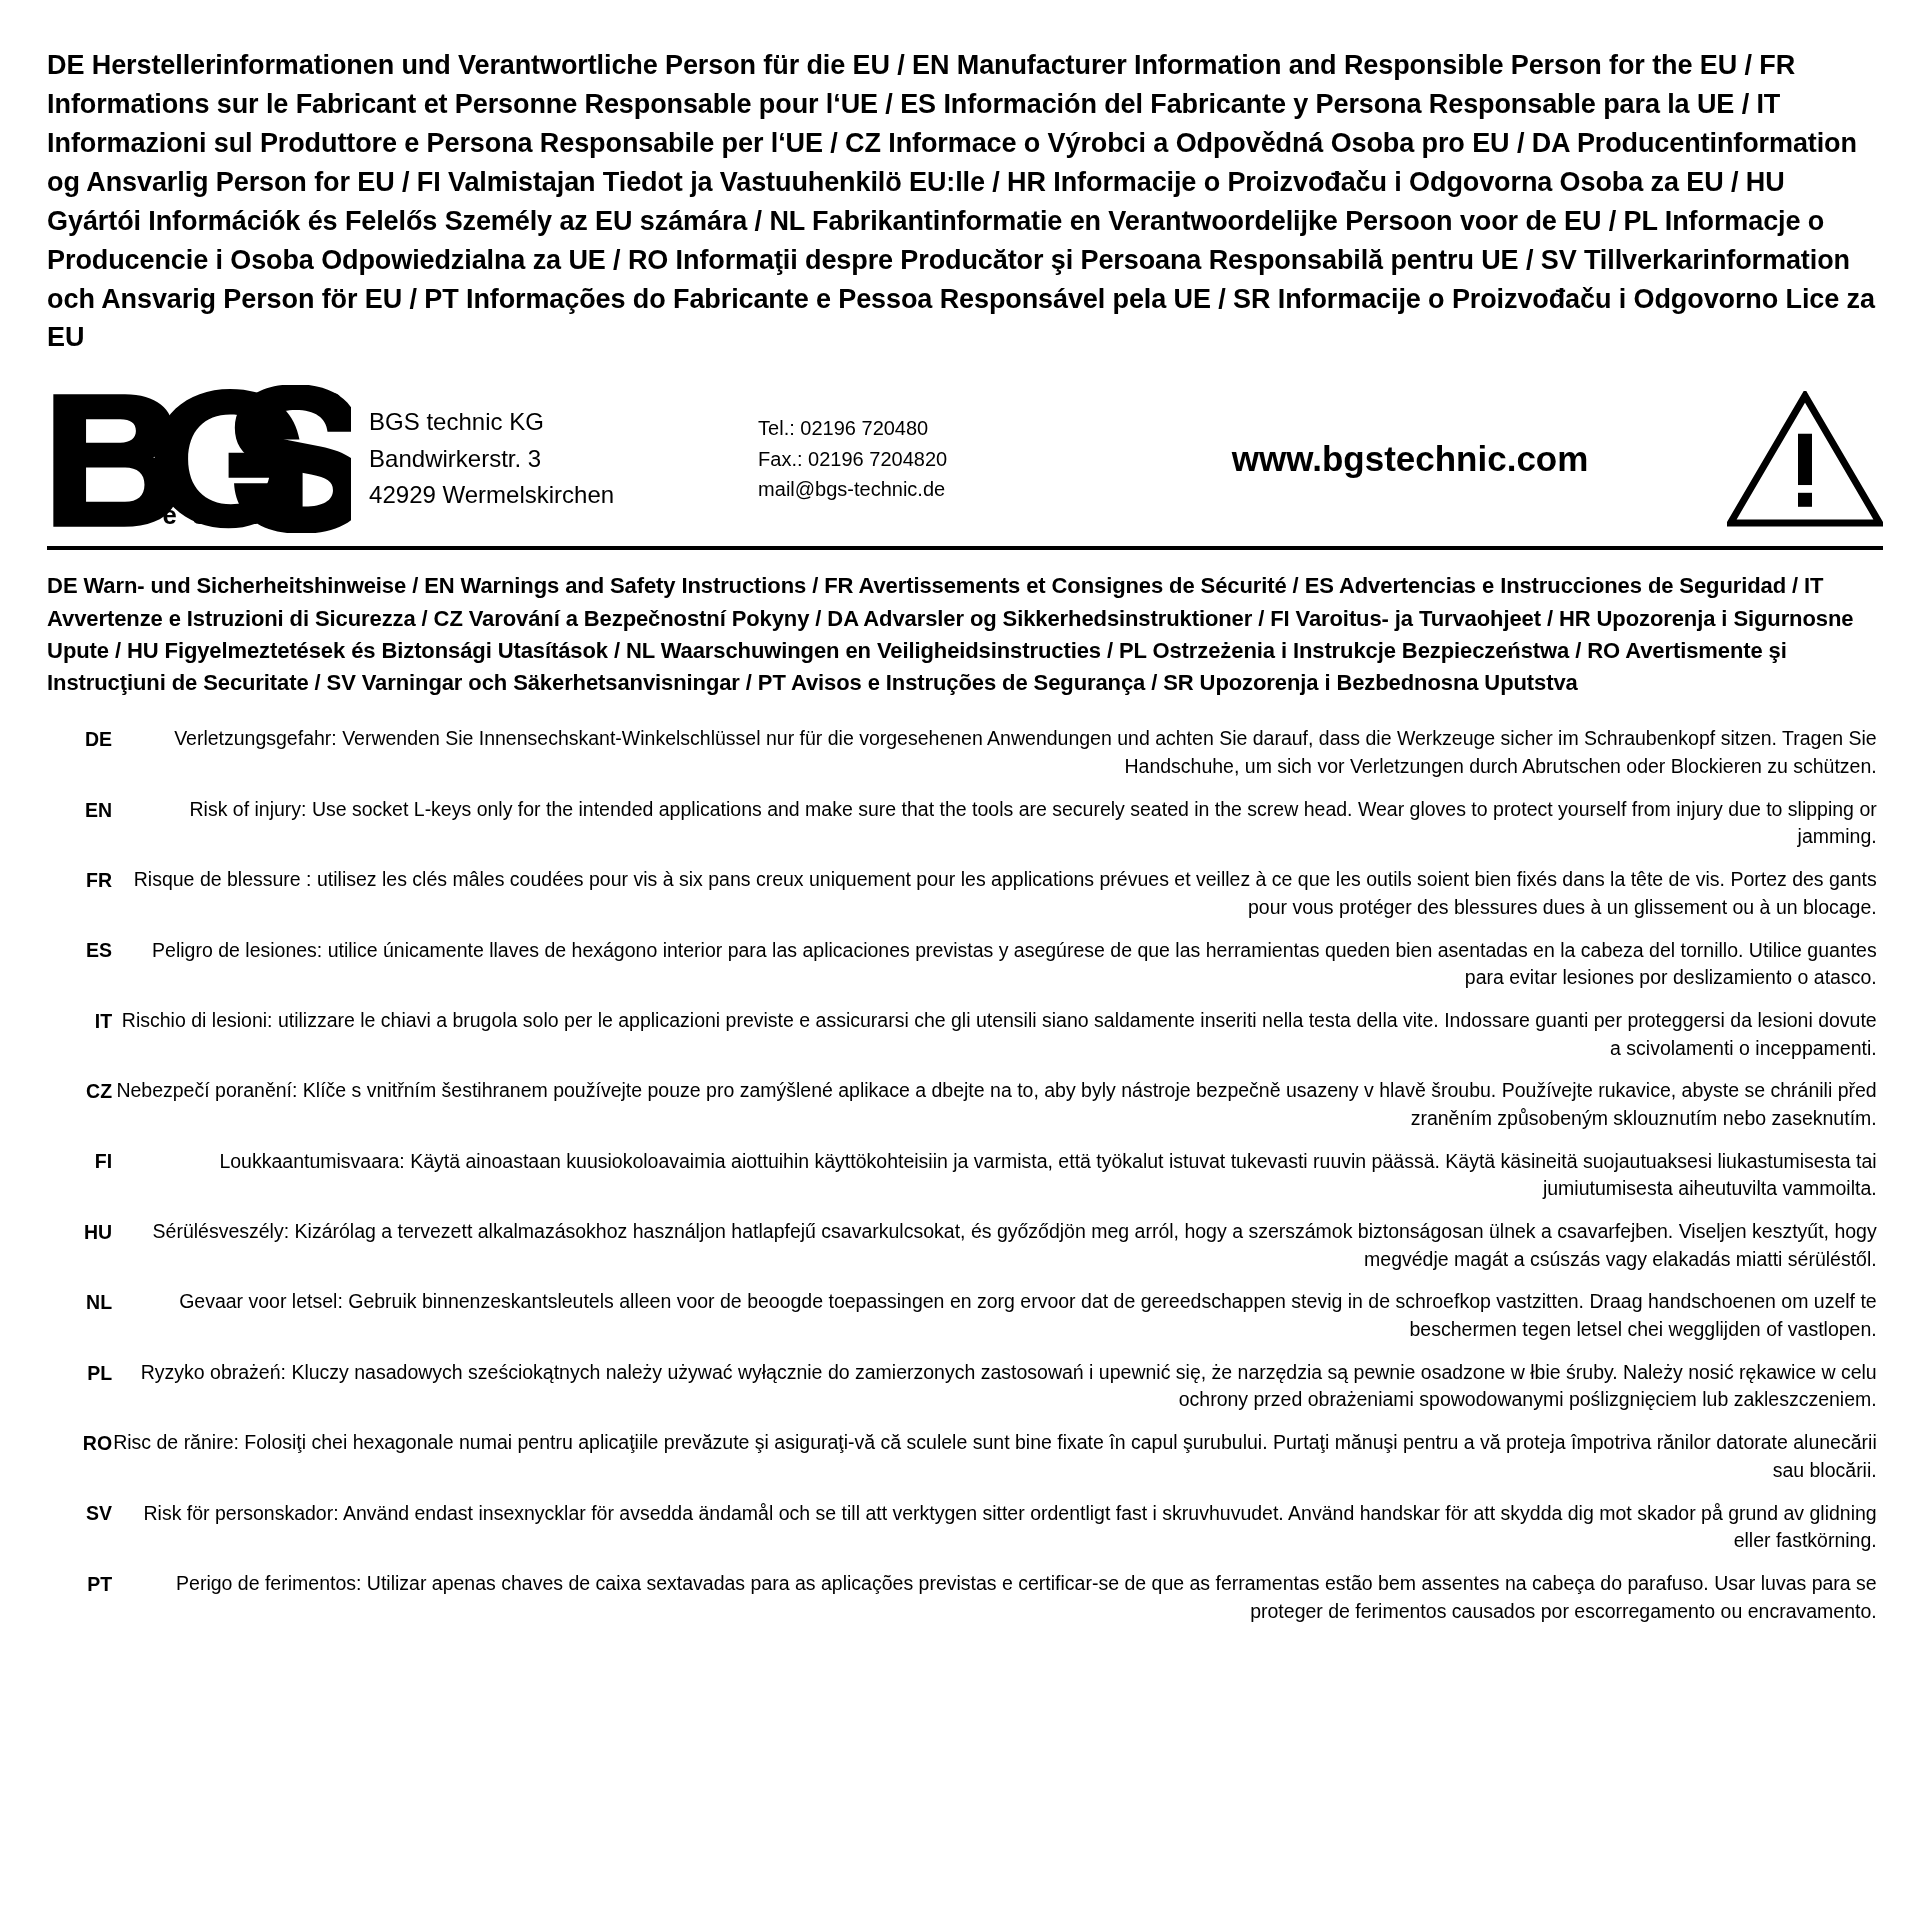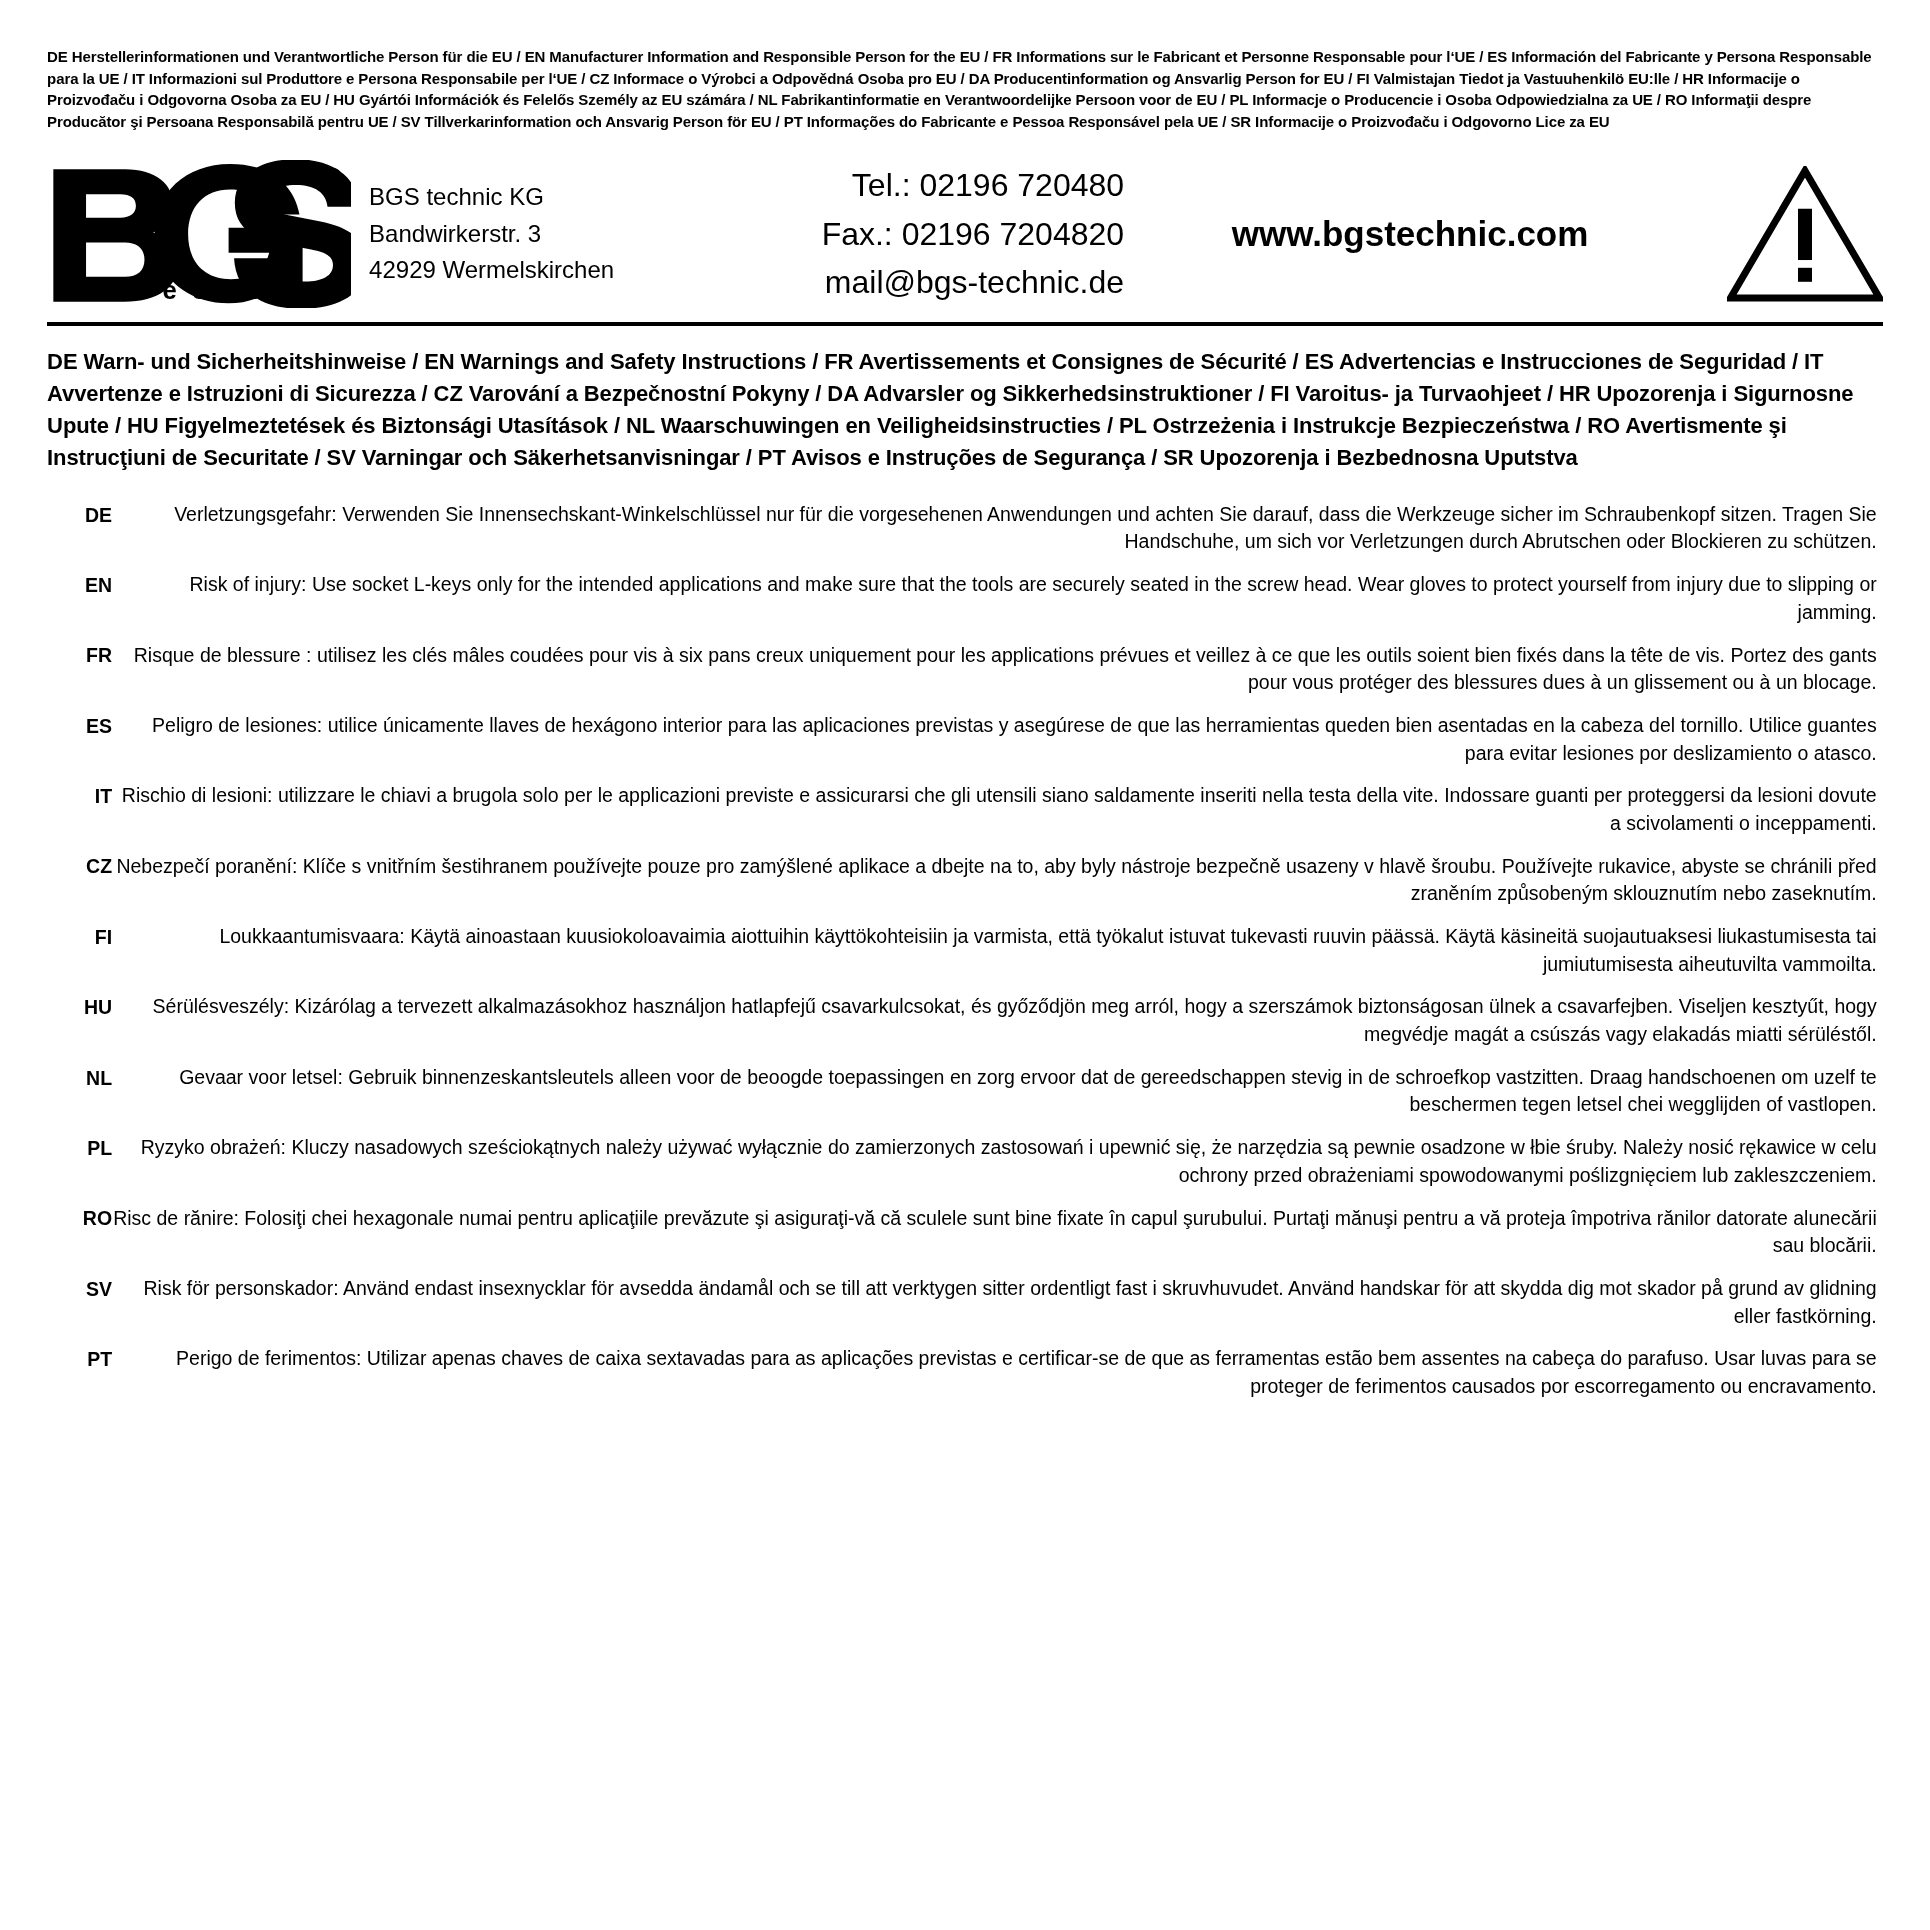--- a/index.html
+++ b/index.html
@@ -16,21 +16,21 @@
   }
   .page {
     box-sizing: border-box;
     width: 1930px;
     height: 1930px;
     padding: 37px 44px 0 44px;
   }
 
   
   .header-langs {
-    font-size: 15px;
+    font-size: 27px;
     font-weight: bold;
     line-height: 1.44;
     letter-spacing: -0.1px;
     margin: 9.3px 3.1px 0 3.1px;
   }
 
   
   .company-block {
     display: flex;
     align-items: center;
@@ -46,23 +46,22 @@
   .logo svg { display: block; }
 
   .addr {
     flex: 0 0 389px;
     font-size: 24px;
     line-height: 1.52;
     padding-left: 11px;
   }
   .contact {
     flex: 0 0 366px;
-    font-size: 32px;
+    font-size: 20px;
     line-height: 1.52;
-    text-align: right;
   }
   .web {
     flex: 1 1 auto;
     font-size: 35px;
     font-weight: bold;
     text-align: center;
     letter-spacing: 0px;
     padding-right: 7.8px;
   }
   .warn-tri {

